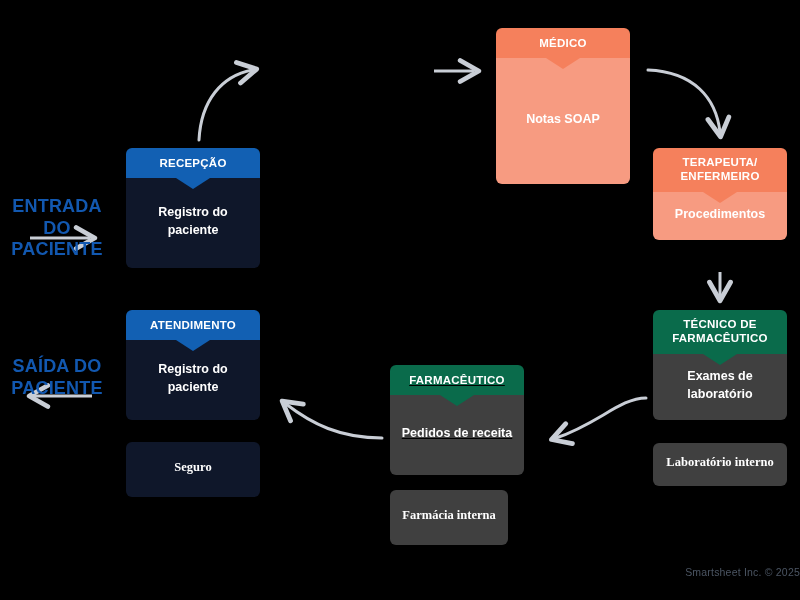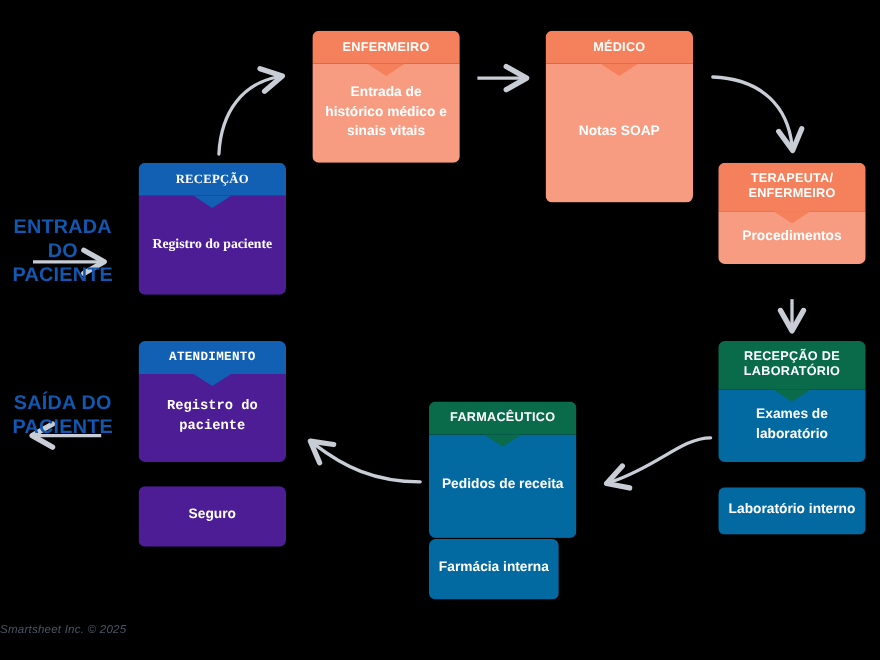--- a/index.html
+++ b/index.html
@@ -49,34 +49,34 @@
     display:flex;
     align-items:center;
     justify-content:center;
     text-align:center;
     color:#ffffff;
     font-weight:bold;
     font-size:12.5px;
     line-height:1.45;
     padding:6px 8px 10px;
   }
-  .card.plain .body{align-items:center;}
+  .card.plain .body{align-items:center;font-family:Liberation Serif, serif;}
 
   
   .c-blue .head{background:#1260b3;}
   .c-blue .notch{border-top:11px solid #1260b3;}
-  .c-blue .body,.c-blue.plain{background:#4c1d95;}
+  .c-blue .body,.c-blue.plain{background:#0f172a;}
   
   .c-coral .head{background:#f5805c;}
   .c-coral .notch{border-top:11px solid #f5805c;}
   .c-coral .body,.c-coral.plain{background:#f79b81;}
   
   .c-green .head{background:#0a6b4b;}
   .c-green .notch{border-top:11px solid #0a6b4b;}
-  .c-green .body,.c-green.plain{background:#0369a1;}
+  .c-green .body,.c-green.plain{background:#404040;}
 
   
   .sidelabel{
     position:absolute;
     color:#1258b0;
     font-weight:bold;
     font-size:18px;
     line-height:1.2;
     letter-spacing:.2px;
     text-align:center;
@@ -85,26 +85,25 @@
 
   
   svg.links{
     position:absolute;left:0;top:0;width:800px;height:600px;
     pointer-events:none;
   }
 
   
   .footer{
     position:absolute;
-    left:0;right:0;
+    left:10px;right:0;
     top:566px;
-    text-align:left;
+    text-align:right;
     color:#4b5563;
     font-size:10.5px;
-    font-style:italic;
     letter-spacing:.2px;
   }
 </style>
 </head>
 <body>
 
 <div id="stage">
 
   <svg class="links" viewBox="0 0 800 600">
     <defs>
@@ -152,77 +151,70 @@
   <div class="sidelabel" style="left:2px;top:196px;">
     <div>ENTRADA DO</div>
     <div>PACIENTE</div>
   </div>
 
   <div class="sidelabel" style="left:2px;top:344px;margin-top:12px;">
     <div>SAÍDA DO</div>
     <div>PACIENTE</div>
   </div>
 
-  <div class="card c-blue" style="left:126px;top:148px;width:134px;height:120px;font-family:Liberation Serif, serif;">
+  <div class="card c-blue" style="left:126px;top:148px;width:134px;height:120px;">
     <div class="head">
       <span>RECEPÇÃO</span>
       <span class="notch"></span>
     </div>
     <div class="body">Registro do paciente</div>
   </div>
 
-  <div class="card c-coral" style="left:284px;top:28px;width:134px;height:120px;">
-    <div class="head">
-      <span>ENFERMEIRO</span>
-      <span class="notch"></span>
-    </div>
-    <div class="body">Entrada de histórico médico e sinais vitais</div>
-  </div>
 
   <div class="card c-coral" style="left:496px;top:28px;width:134px;height:156px;">
     <div class="head">
       <span>MÉDICO</span>
       <span class="notch"></span>
     </div>
     <div class="body">Notas SOAP</div>
   </div>
 
   <div class="card c-coral" style="left:653px;top:148px;width:134px;height:92px;">
     <div class="head" style="padding-top:7px;">
       <span>TERAPEUTA/ ENFERMEIRO</span>
       <span class="notch"></span>
     </div>
     <div class="body">Procedimentos</div>
   </div>
 
   <div class="card c-green" style="left:653px;top:310px;width:134px;height:110px;">
     <div class="head" style="padding-top:7px;">
-      <span>RECEPÇÃO DE LABORATÓRIO</span>
+      <span>TÉCNICO DE FARMACÊUTICO</span>
       <span class="notch"></span>
     </div>
     <div class="body">Exames de laboratório</div>
   </div>
 
   <div class="card c-green plain" style="left:653px;top:443px;width:134px;height:43px;background:#33a077;">
     <div class="body">Laboratório interno</div>
   </div>
 
-  <div class="card c-green" style="left:390px;top:365px;width:134px;height:124px;">
+  <div class="card c-green" style="left:390px;top:365px;width:134px;height:110px;text-decoration:underline;">
     <div class="head">
       <span>FARMACÊUTICO</span>
       <span class="notch"></span>
     </div>
     <div class="body">Pedidos de receita</div>
   </div>
 
   <div class="card c-green plain" style="left:390px;top:490px;width:118px;height:55px;background:#33a077;">
     <div class="body">Farmácia interna</div>
   </div>
 
-  <div class="card c-blue" style="left:126px;top:310px;width:134px;height:110px;font-family:Liberation Mono, monospace;">
+  <div class="card c-blue" style="left:126px;top:310px;width:134px;height:110px;">
     <div class="head">
       <span>ATENDIMENTO</span>
       <span class="notch"></span>
     </div>
     <div class="body">Registro do paciente</div>
   </div>
 
   <div class="card c-blue plain" style="left:126px;top:442px;width:134px;height:55px;background:#2b7de0;">
     <div class="body">Seguro</div>
   </div>

